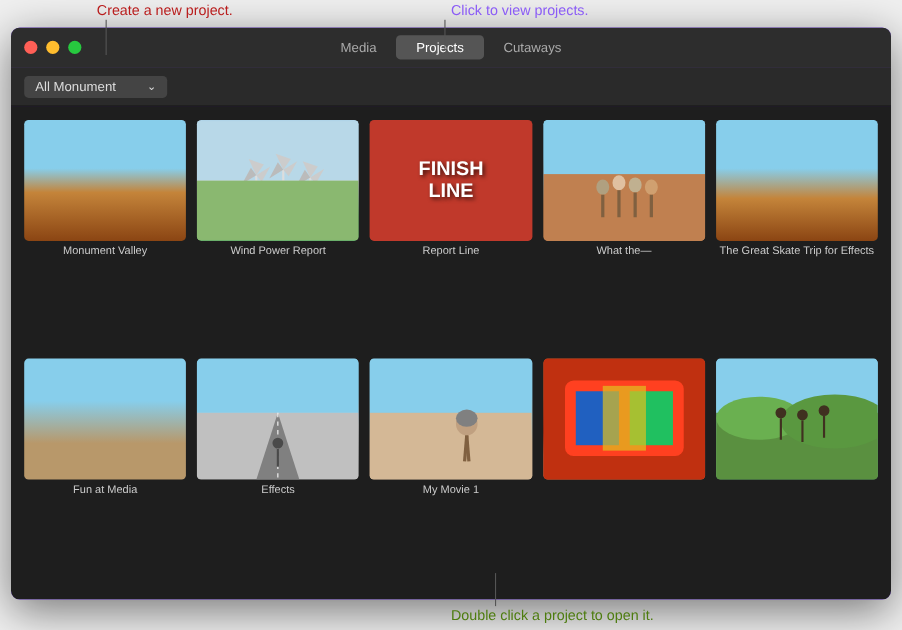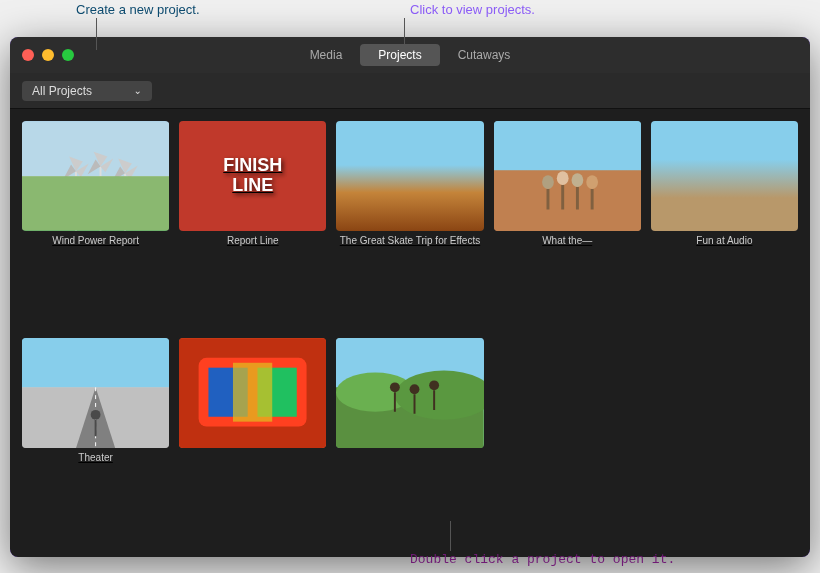--- a/index.html
+++ b/index.html
@@ -9,41 +9,40 @@
       background: #f0f0f0;
       font-family: -apple-system, BlinkMacSystemFont, 'Helvetica Neue', sans-serif;
       overflow: hidden;
       position: relative;
     }
 
     
     .annotation-top-left {
       position: absolute;
       top: 2px;
-      left: 76px;
+      left: 88px;
       font-size: 13px;
-      color: #0c4a6e;
+      color: #b91c1c;
       z-index: 10;
     }
     .annotation-top-right {
       position: absolute;
       top: 2px;
       left: 410px;
       font-size: 13px;
       color: #8b5cf6;
       z-index: 10;
     }
     .annotation-bottom-right {
       position: absolute;
       bottom: 6px;
       left: 410px;
       font-size: 13px;
-      color: #701a75;
-      z-index: 10;
-      font-family: Liberation Mono, monospace;
+      color: #4d7c0f;
+      z-index: 10;
     }
 
     
     .line-left {
       position: absolute;
       top: 18px;
       left: 96px;
       width: 1px;
       height: 32px;
       background: #555;
@@ -64,21 +63,21 @@
       left: 450px;
       width: 1px;
       height: 30px;
       background: #555;
       z-index: 10;
     }
 
     
     .window {
       position: absolute;
-      top: 37px;
+      top: 25px;
       left: 10px;
       width: 800px;
       height: 520px;
       background: #8b5cf6;
       border-radius: 8px;
       overflow: hidden;
       box-shadow: 0 10px 40px rgba(0,0,0,0.5);
     }
 
     
@@ -183,21 +182,20 @@
       height: calc(520px - 36px - 36px);
       background: #1e1e1e;
     }
 
     .project-item {
       display: flex;
       flex-direction: column;
       align-items: center;
       cursor: pointer;
       padding: 4px;
-      text-decoration: underline;
     }
 
     .project-thumb {
       width: 100%;
       aspect-ratio: 4/3;
       border-radius: 4px;
       overflow: hidden;
       position: relative;
       background: #333;
     }
@@ -288,26 +286,30 @@
       <div class="traffic-light tl-maximize"></div>
     </div>
     <div class="tabs">
       <div class="tab">Media</div>
       <div class="tab active">Projects</div>
       <div class="tab">Cutaways</div>
     </div>
   </div>
 
   <div class="toolbar">
-    <button class="dropdown-btn">All Projects</button>
+    <button class="dropdown-btn">All Monument</button>
   </div>
 
   <div class="projects-grid">
 
 
+    <div class="project-item">
+      <div class="project-thumb thumb-monument"></div>
+      <div class="project-label">Monument Valley</div>
+    </div>
 
     <div class="project-item">
       <div class="project-thumb thumb-wind">
 
         <svg width="100%" height="100%" viewBox="0 0 150 110" style="position:absolute;top:0;left:0;">
 
           <rect width="150" height="55" fill="#b8d8e8"></rect>
 
           <line x1="55" y1="110" x2="55" y2="50" stroke="#ddd" stroke-width="2"></line>
           <polygon points="55,50 48,35 62,40" fill="#ccc"></polygon>
@@ -330,25 +332,20 @@
       <div class="project-label">Wind Power Report</div>
     </div>
 
     <div class="project-item">
       <div class="project-thumb thumb-finish">
         <div class="finish-line-text">FINISH<br>LINE</div>
       </div>
       <div class="project-label">Report Line</div>
     </div>
 
-
-    <div class="project-item">
-      <div class="project-thumb thumb-skate-effects"></div>
-      <div class="project-label">The Great Skate Trip for Effects</div>
-    </div>
 
     <div class="project-item">
       <div class="project-thumb thumb-what">
         <svg width="100%" height="100%" viewBox="0 0 150 112" style="position:absolute;top:0;left:0;">
           <rect width="150" height="50" fill="#87CEEB"></rect>
           <rect y="50" width="150" height="62" fill="#c08050"></rect>
 
           <ellipse cx="55" cy="62" rx="6" ry="7" fill="#b0a080"></ellipse>
           <ellipse cx="70" cy="58" rx="6" ry="7" fill="#e0c0a0"></ellipse>
           <ellipse cx="85" cy="60" rx="6" ry="7" fill="#c0b090"></ellipse>
@@ -356,40 +353,60 @@
           <line x1="55" y1="69" x2="55" y2="90" stroke="#806040" stroke-width="3"></line>
           <line x1="70" y1="65" x2="70" y2="90" stroke="#806040" stroke-width="3"></line>
           <line x1="85" y1="67" x2="85" y2="90" stroke="#806040" stroke-width="3"></line>
           <line x1="100" y1="69" x2="100" y2="90" stroke="#806040" stroke-width="3"></line>
         </svg>
       </div>
       <div class="project-label">What the—</div>
     </div>
 
     <div class="project-item">
+      <div class="project-thumb thumb-skate-effects"></div>
+      <div class="project-label">The Great Skate Trip for Effects</div>
+    </div>
+
+    <div class="project-item">
       <div class="project-thumb thumb-moab"></div>
-      <div class="project-label">Fun at Audio</div>
+      <div class="project-label">Fun at Media</div>
     </div>
 
     <div class="project-item">
       <div class="project-thumb thumb-cutaways">
         <svg width="100%" height="100%" viewBox="0 0 150 112" style="position:absolute;top:0;left:0;">
           <rect width="150" height="50" fill="#87CEEB"></rect>
           <rect y="50" width="150" height="62" fill="#c0c0c0"></rect>
 
           <polygon points="75,50 55,112 95,112" fill="#808080"></polygon>
           <line x1="75" y1="50" x2="75" y2="112" stroke="white" stroke-width="1" stroke-dasharray="4,4"></line>
 
           <ellipse cx="75" cy="78" rx="5" ry="5" fill="#4a4a4a"></ellipse>
           <line x1="75" y1="83" x2="75" y2="100" stroke="#4a4a4a" stroke-width="2"></line>
         </svg>
       </div>
-      <div class="project-label">Theater</div>
-    </div>
-
+      <div class="project-label">Effects</div>
+    </div>
+
+    <div class="project-item">
+      <div class="project-thumb thumb-movie1">
+        <svg width="100%" height="100%" viewBox="0 0 150 112" style="position:absolute;top:0;left:0;">
+          <rect width="150" height="50" fill="#87CEEB"></rect>
+          <rect y="50" width="150" height="62" fill="#d4b896"></rect>
+
+          <ellipse cx="90" cy="60" rx="10" ry="11" fill="#c0a080"></ellipse>
+
+          <ellipse cx="90" cy="55" rx="10" ry="8" fill="#808080"></ellipse>
+          <line x1="90" y1="71" x2="88" y2="95" stroke="#806040" stroke-width="3"></line>
+          <line x1="90" y1="71" x2="92" y2="95" stroke="#806040" stroke-width="3"></line>
+        </svg>
+      </div>
+      <div class="project-label">My Movie 1</div>
+    </div>
 
     <div class="project-item">
       <div class="project-thumb thumb-extra1">
         <svg width="100%" height="100%" viewBox="0 0 150 112" style="position:absolute;top:0;left:0;">
           <rect width="150" height="112" fill="#c03010"></rect>
 
           <rect x="20" y="20" width="110" height="70" rx="8" fill="#ff4020"></rect>
           <rect x="30" y="30" width="40" height="50" fill="#2060c0"></rect>
           <rect x="80" y="30" width="40" height="50" fill="#20c060"></rect>
           <rect x="55" y="25" width="40" height="60" fill="#e0c020" opacity="0.7"></rect>

